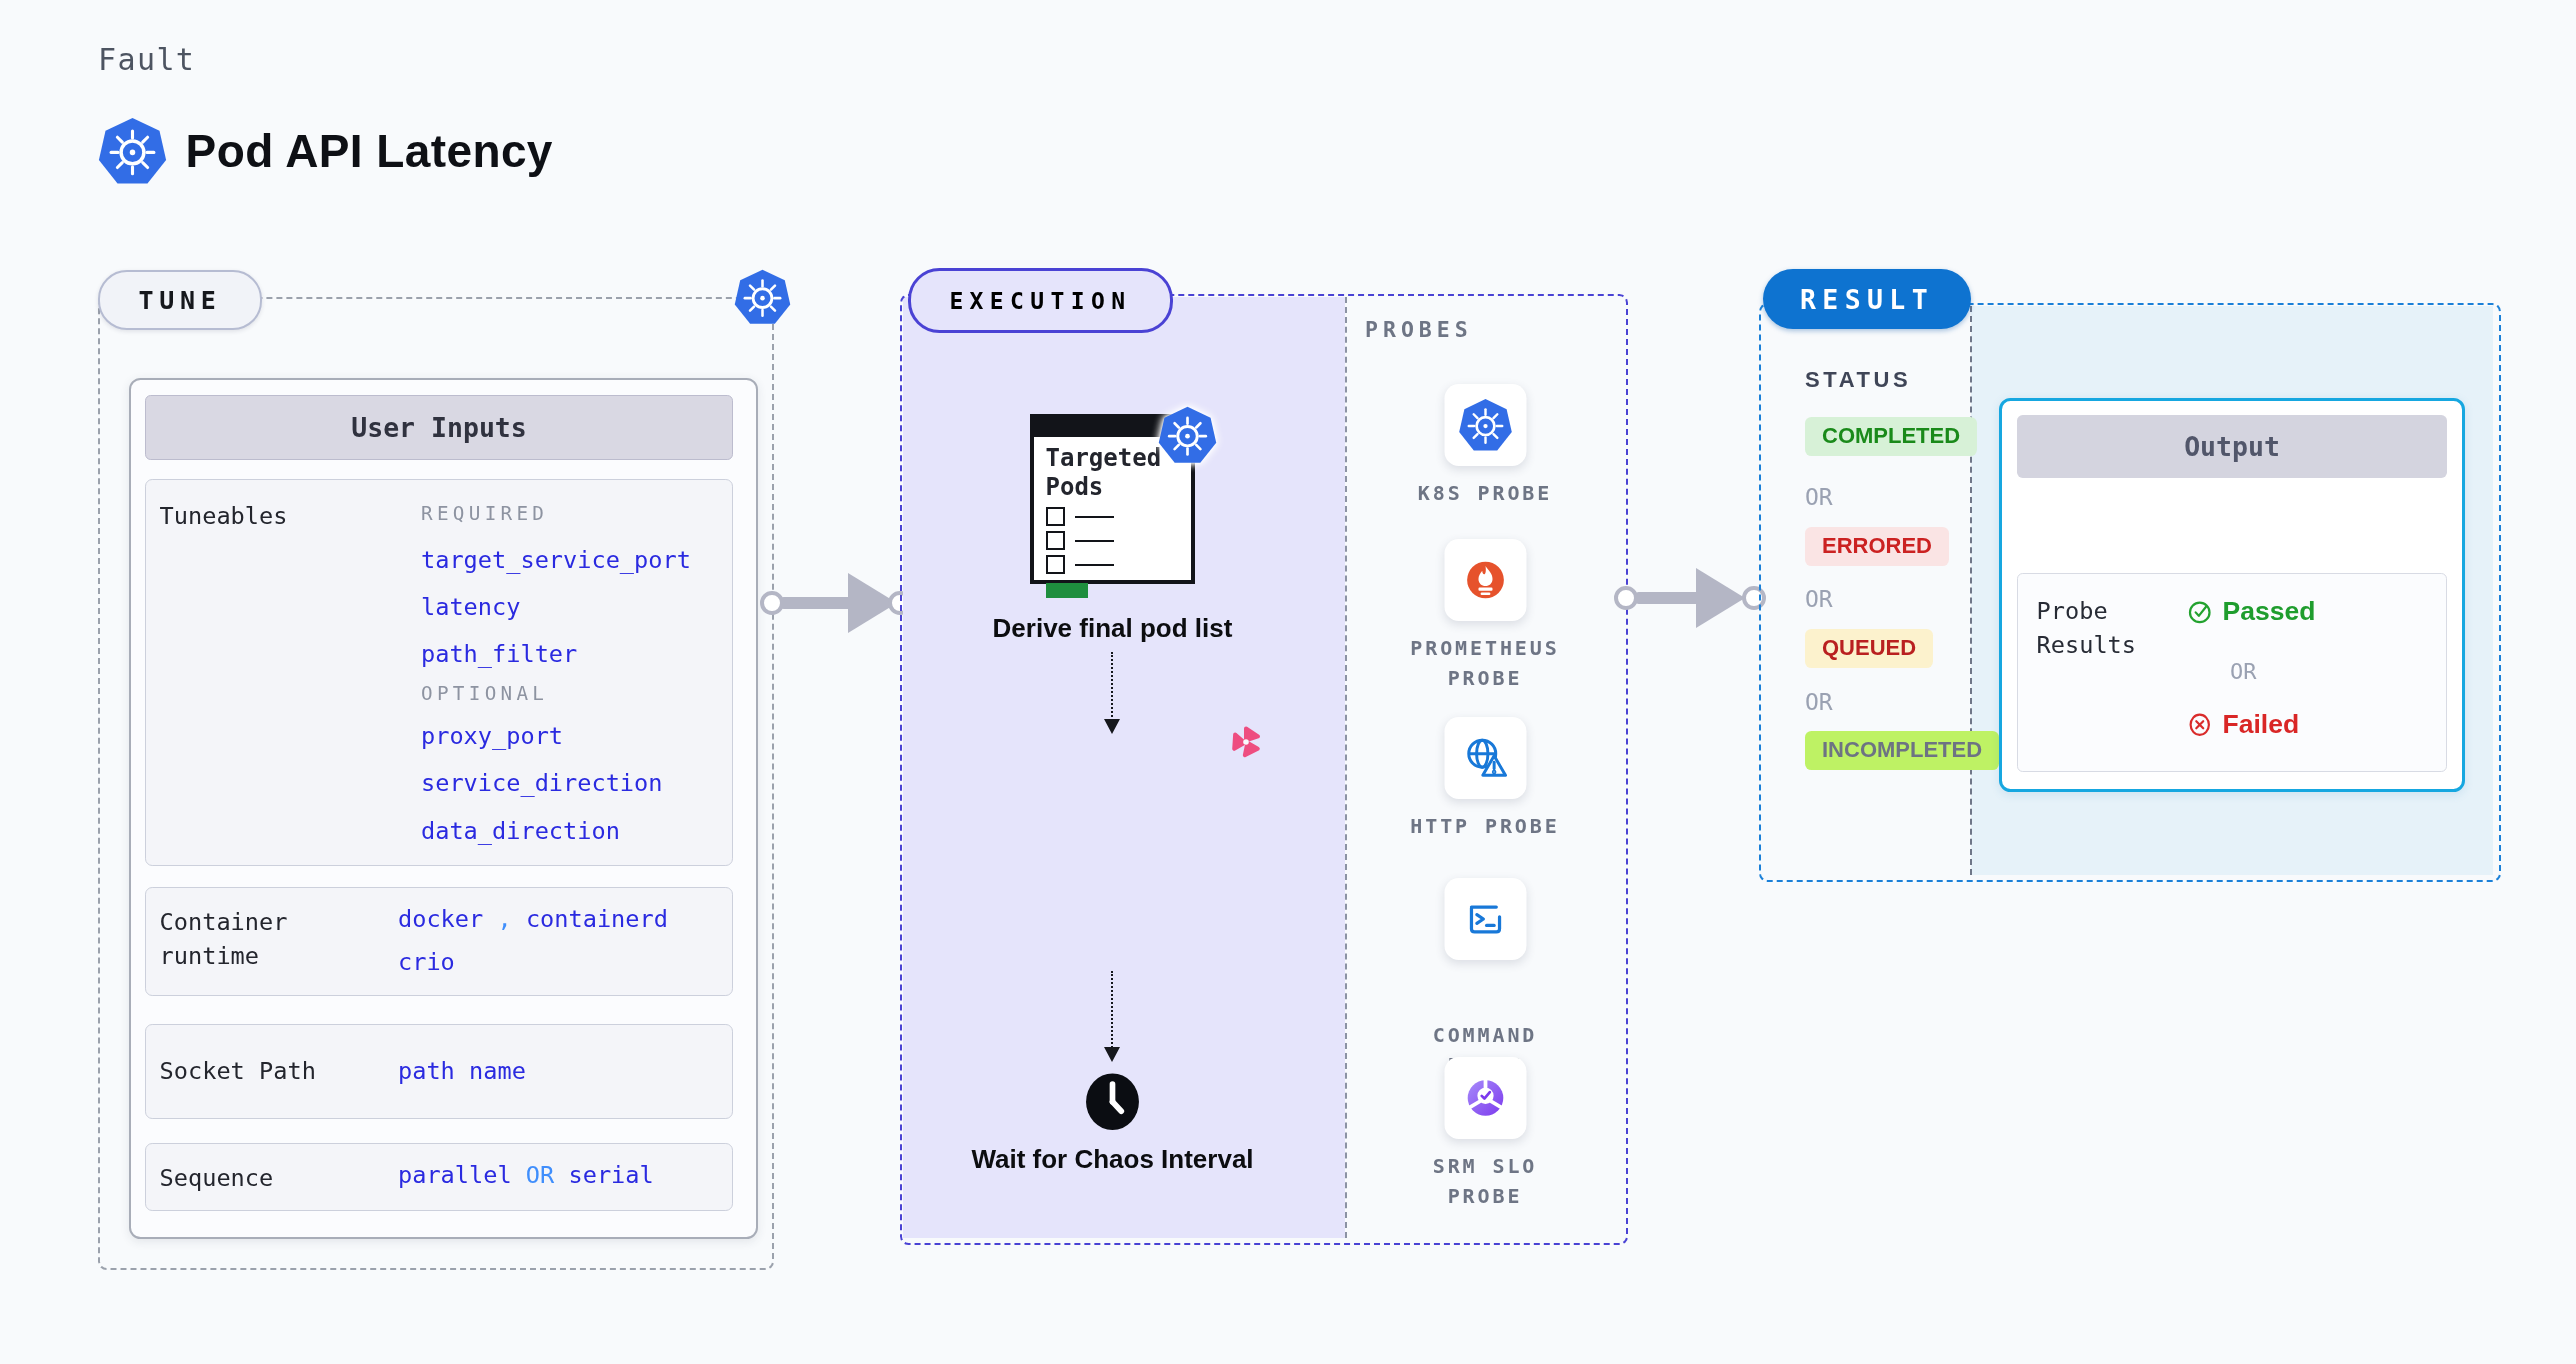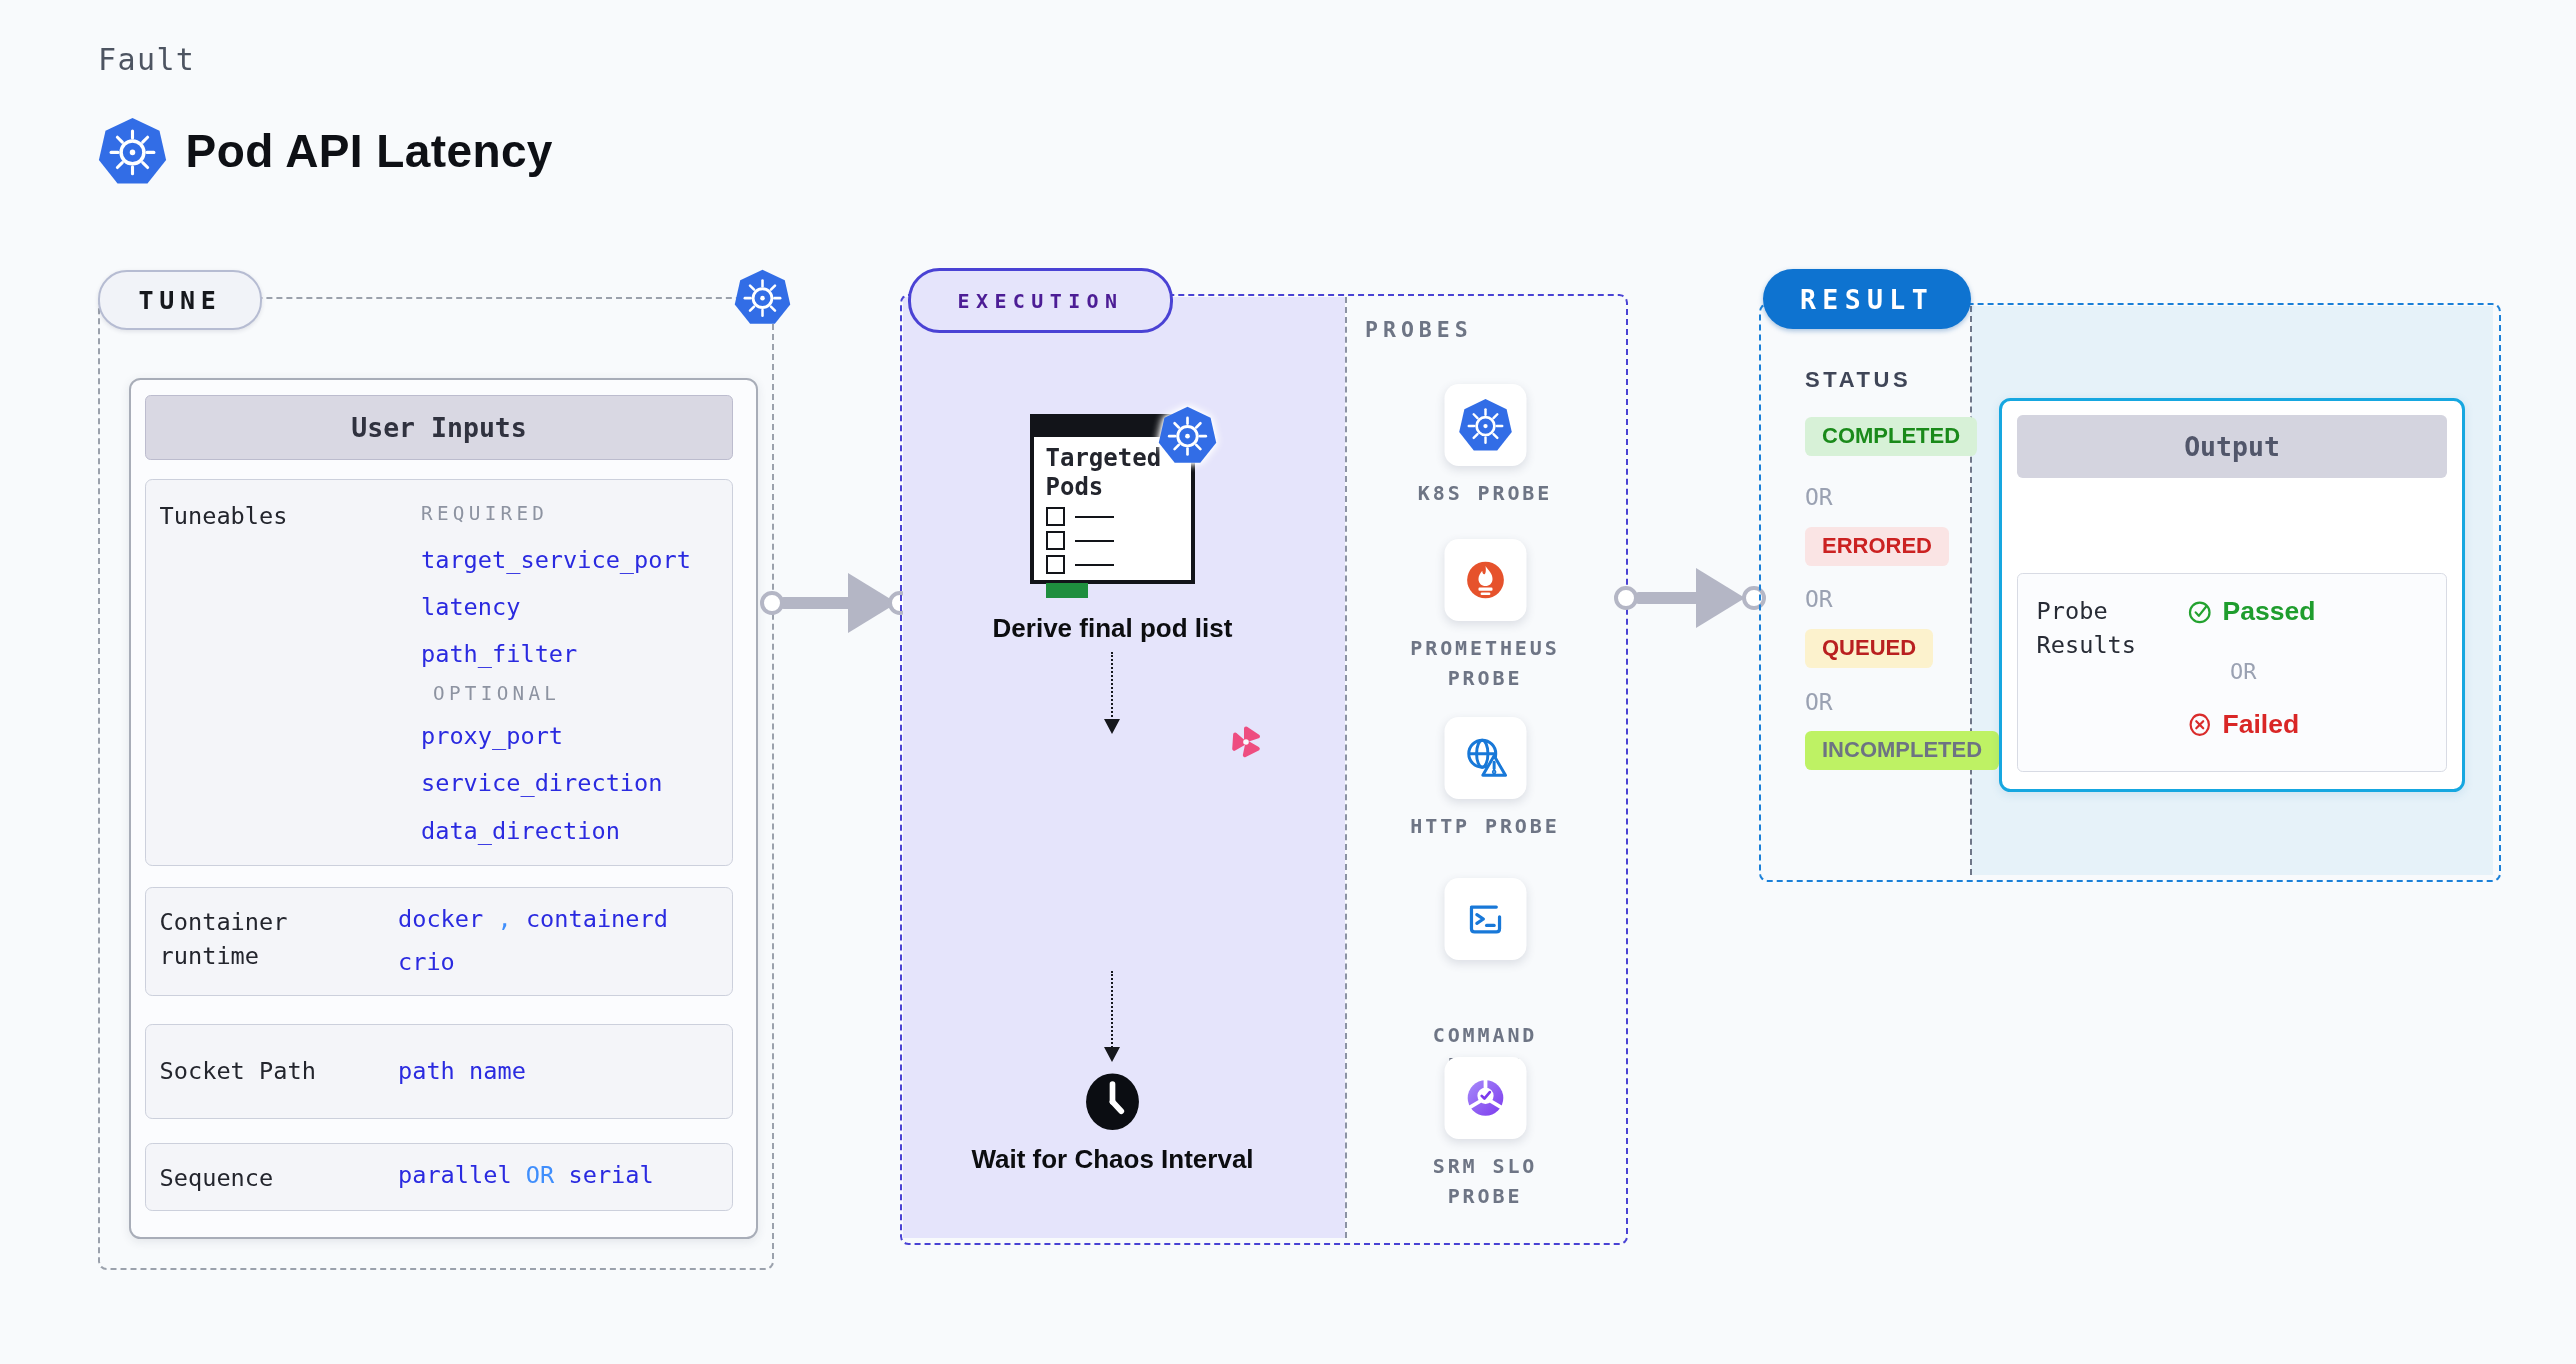--- a/index.html
+++ b/index.html
@@ -34,21 +34,21 @@
   .field-label{font-size:23.6px;color:#23252d;line-height:1.45;}
   .param{font-size:23.6px;color:#2a2ae0;}
   .req-opt{font-size:19.3px;color:#8d93a1;letter-spacing:4.3px;}
   .sep-blue{color:#3f8efc;}
 
   #tuneables-label{left:13.6px;top:18.6px;}
   #required-label{left:275px;top:21.5px;}
   #param-1{left:275px;top:66px;}
   #param-2{left:275px;top:113px;}
   #param-3{left:275px;top:160px;}
-  #optional-label{left:275px;top:202px;margin-left:12px;}
+  #optional-label{left:275px;top:202px;}
   #param-4{left:275px;top:242px;}
   #param-5{left:275px;top:289px;}
   #param-6{left:275px;top:337px;}
 
   #container-label{left:13.6px;top:17px;width:158px;}
   #container-line1{left:252px;top:17px;}
   #container-line2{left:252px;top:60px;}
   #socket-label{left:13.6px;top:29px;}
   #socket-value{left:252px;top:31.5px;}
   #sequence-label{left:13.6px;top:17px;}
@@ -56,21 +56,21 @@
   .arrow-shaft{position:absolute;height:11.5px;background:#b4b6c5;border-radius:5.7px;}
   .arrow-head{position:absolute;width:0;height:0;border-top:30px solid transparent;border-bottom:30px solid transparent;
               border-left:49px solid #b4b6c5;}
   .arrow-dot{position:absolute;width:15.8px;height:15.8px;background:#fff;border:4.3px solid #b4b6c5;border-radius:50%;}
 
   
   #exec-box{left:900px;top:294px;width:724px;height:947px;border:2.9px dashed #4a42d4;border-radius:8.6px;}
   #exec-fill{left:903px;top:297px;width:442px;height:941px;background:#e5e4fb;}
   #exec-divider{left:1345px;top:297px;width:0;height:941px;border-left:2.1px dashed #8c93a3;}
   #exec-pill{left:908px;top:268px;width:259px;height:59px;background:#e5e4fb;border:3.6px solid #4a42d4;border-radius:31.5px;
-             display:flex;align-items:center;justify-content:center;font-size:20px;font-weight:bold;letter-spacing:6.4px;color:#4c1d95;}
+             display:flex;align-items:center;justify-content:center;font-size:23px;font-weight:bold;letter-spacing:6.4px;color:#000000;}
 
   #pods-card{left:1030px;top:414px;width:165px;height:170px;background:#fff;border:4.3px solid #121419;box-sizing:border-box;}
   #pods-bar{height:18.6px;background:#121419;}
   #pods-title{margin:7.2px 0 5.7px 11.5px;font-size:24px;font-weight:bold;color:#23252d;line-height:1.2;width:115px;}
   .pod-row{display:flex;align-items:center;gap:10px;margin:5px 0 0 11.5px;}
   .pod-check{width:15px;height:15px;border:2.1px solid #121419;}
   .pod-line{width:39px;height:2.1px;background:#121419;}
   #pods-green{margin:8.6px 0 0 11.5px;width:42px;height:15px;background:#1e8e3e;}
   #pods-k8s{left:1158px;top:404px;width:59px;height:62px;filter:drop-shadow(0 0 4.3px #fff) drop-shadow(0 0 1.4px #fff);}
 

